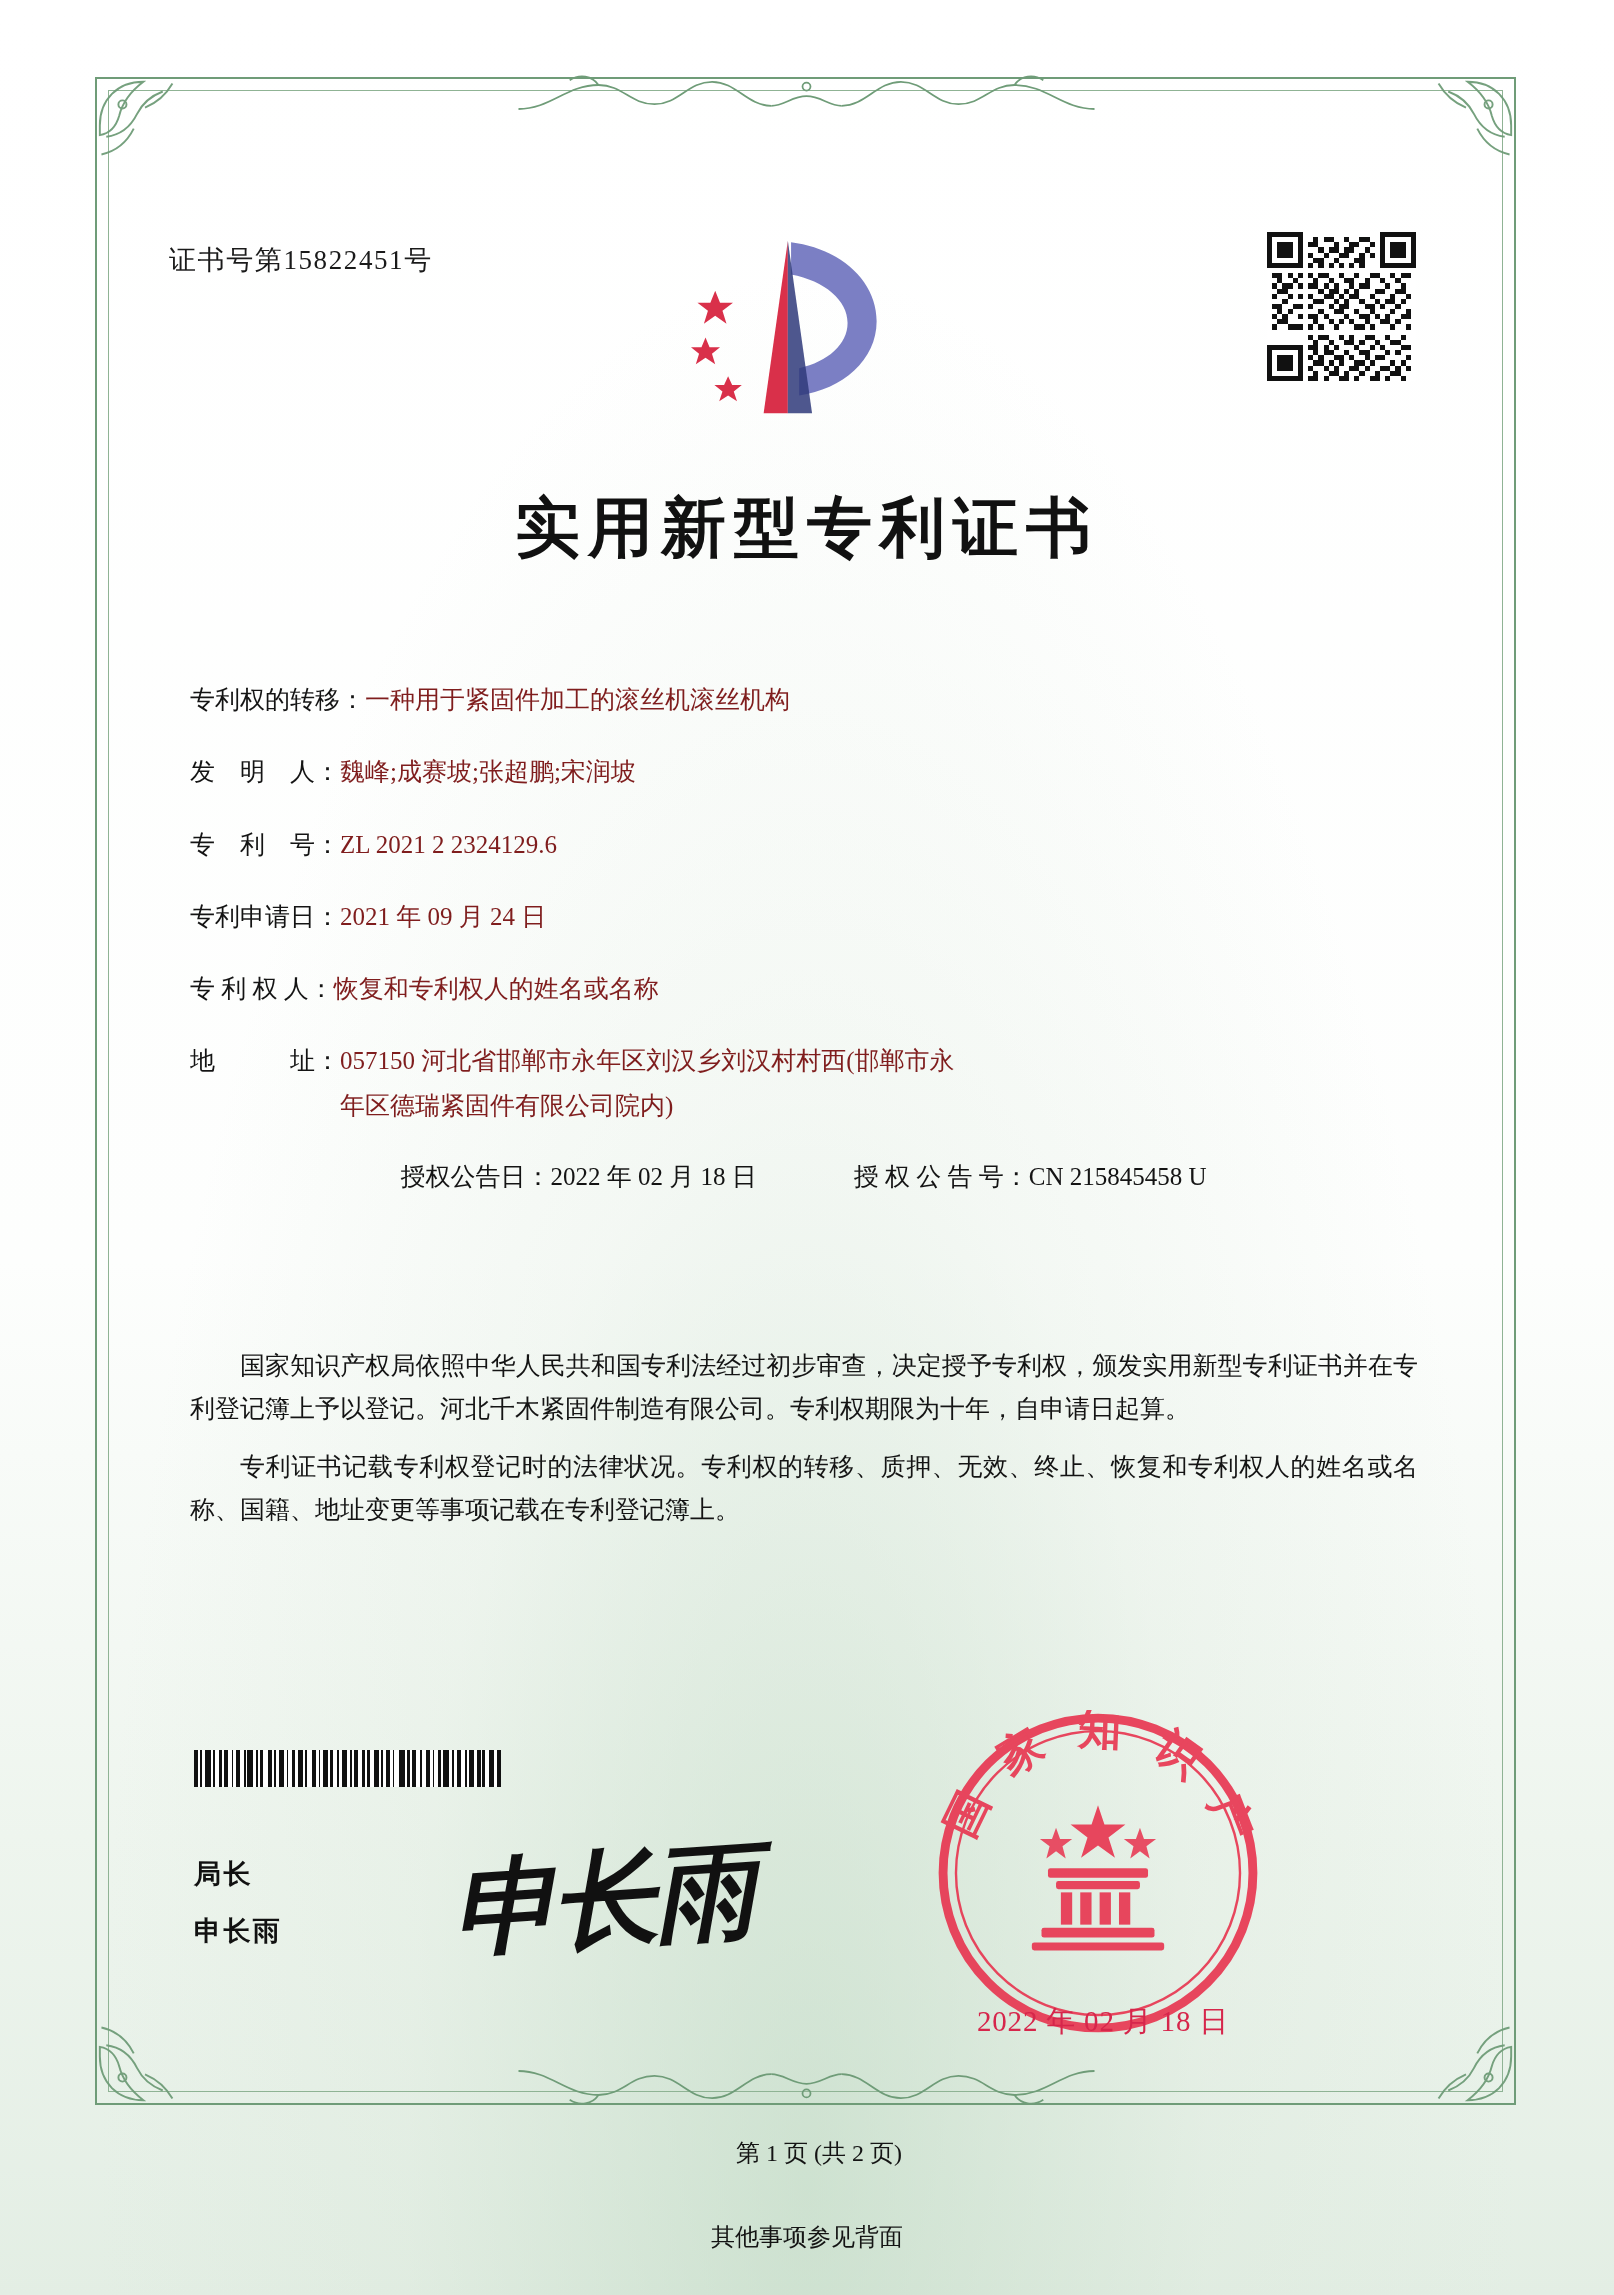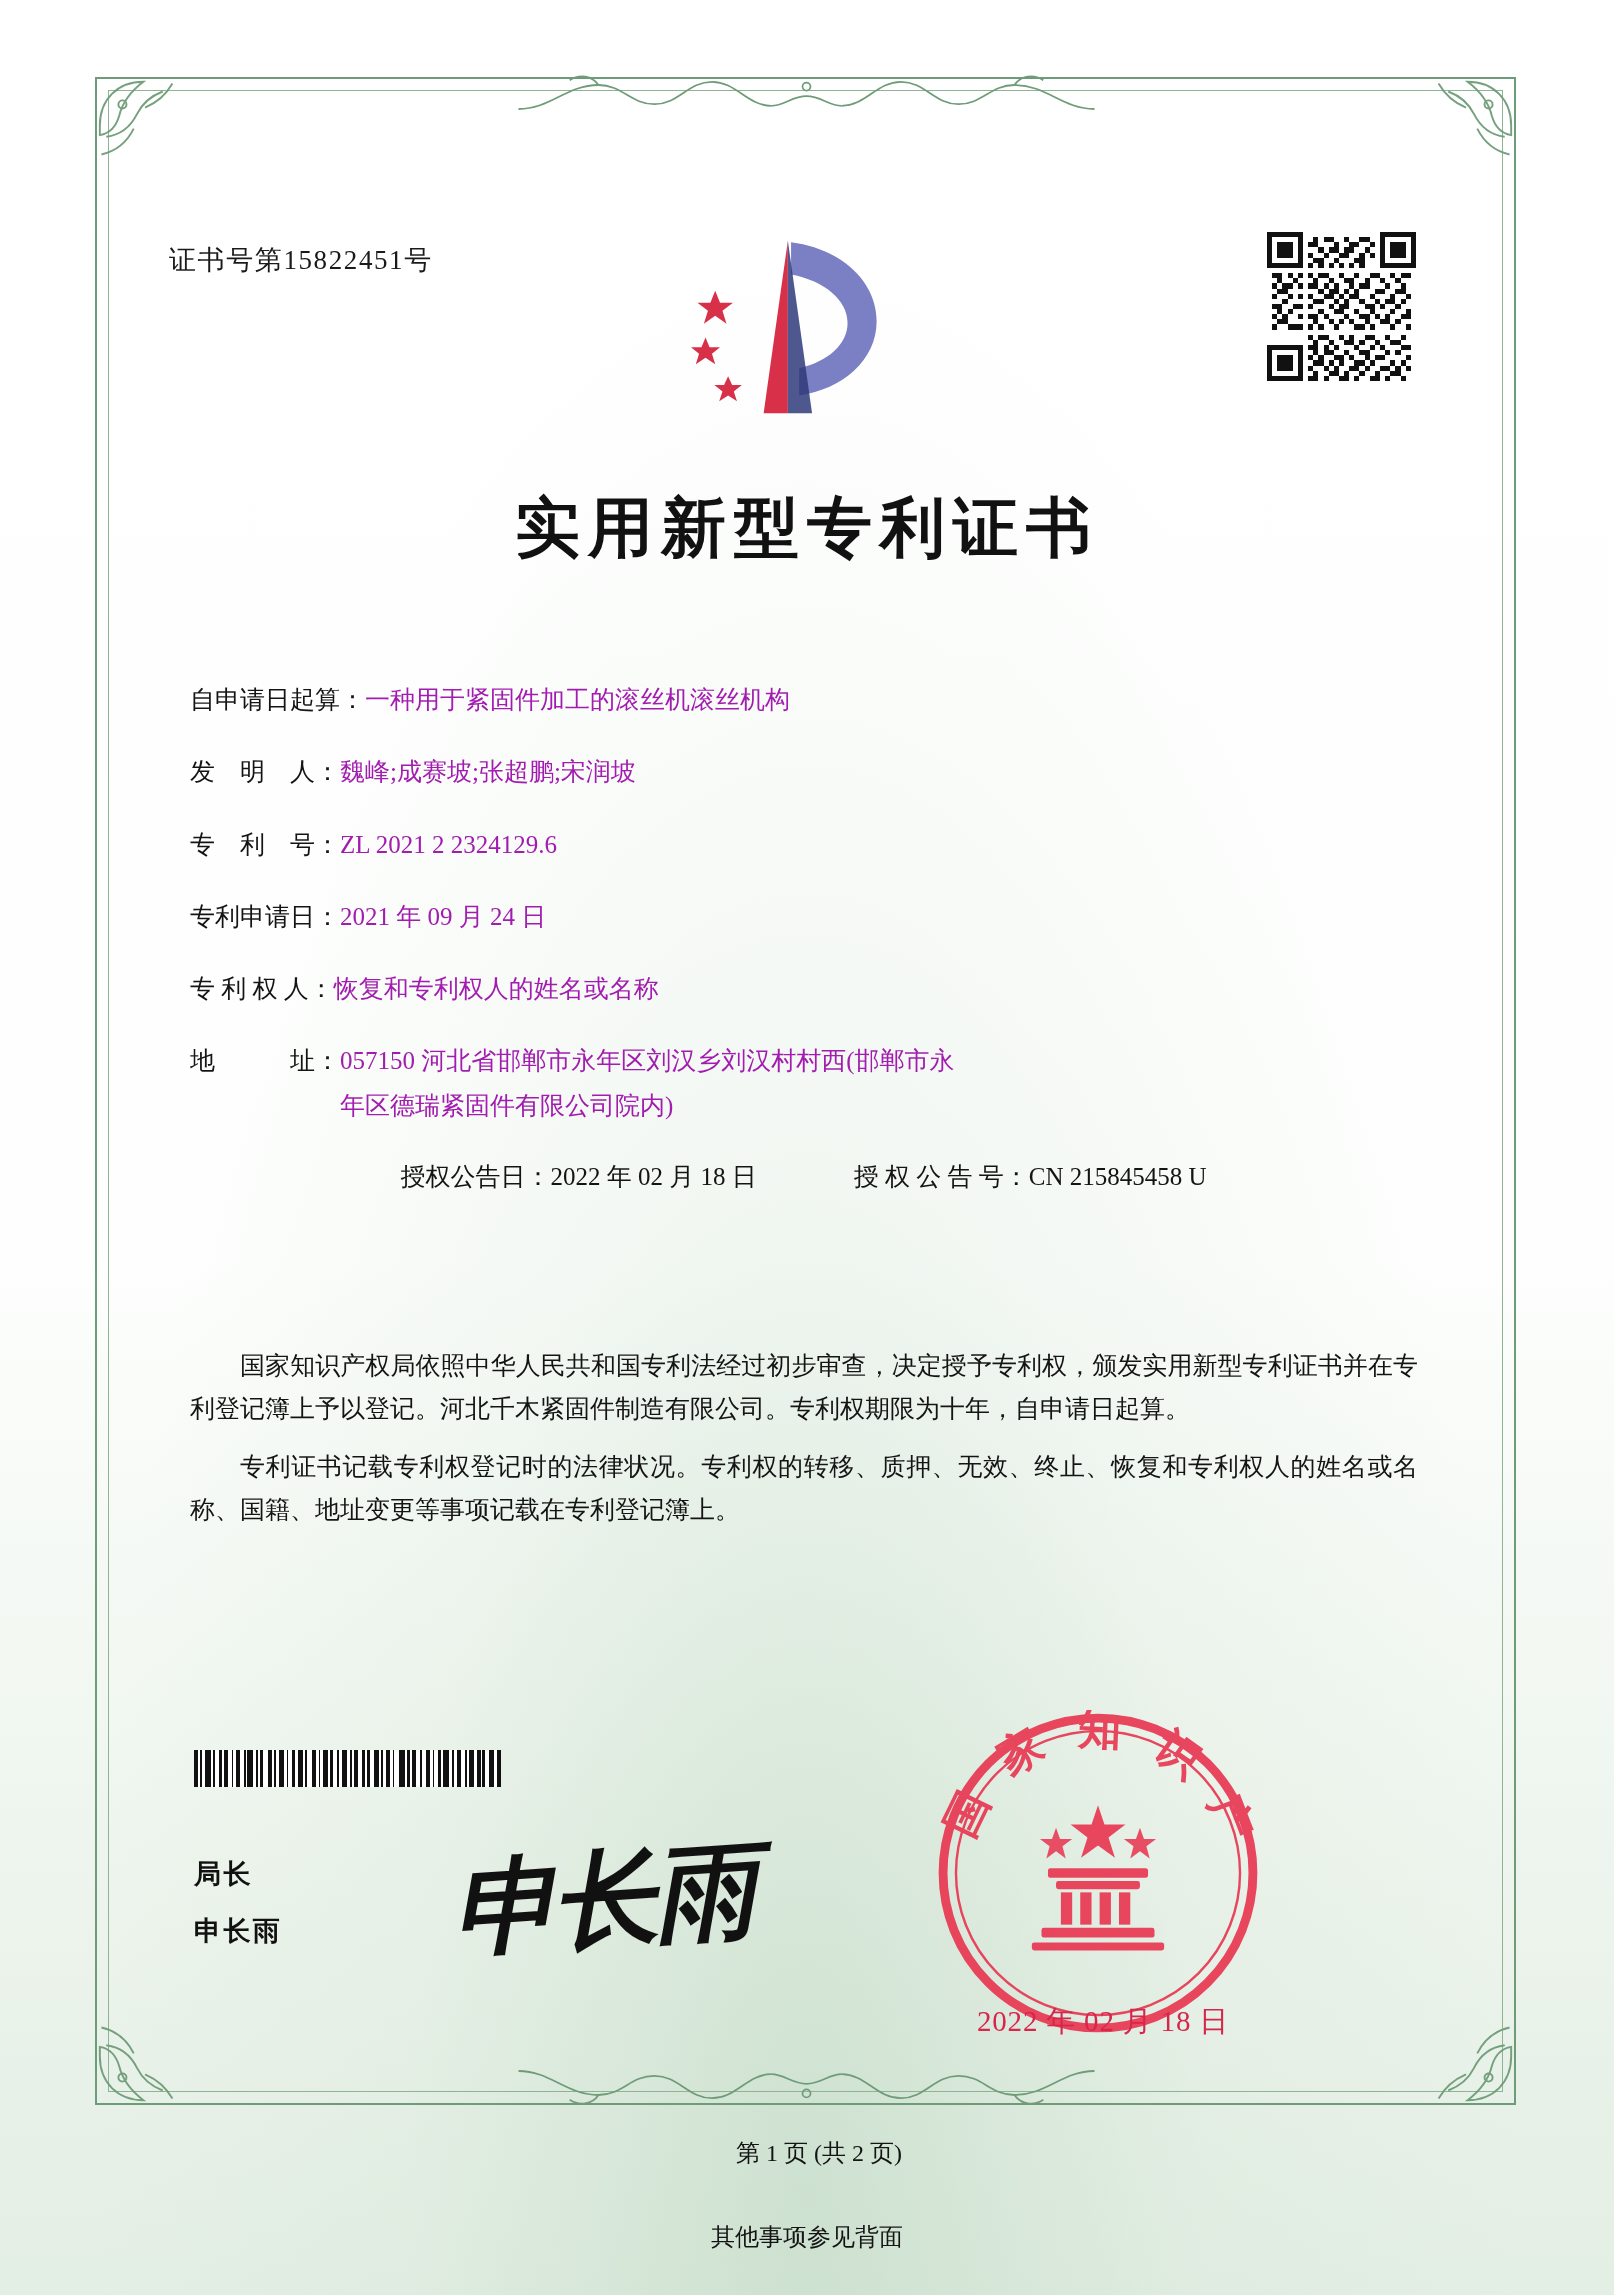--- a/index.html
+++ b/index.html
@@ -125,21 +125,21 @@
     flex: 0 0 auto;
     white-space: pre;
     color: #141414;
   }
   .field-colon {
     flex: 0 0 auto;
     white-space: pre;
   }
   .field-value {
     flex: 1 1 auto;
-    color: #a21caf;
+    color: #7f1d1d;
   }
   .row-tight { margin-bottom: 8px; }
   .inline-pair {
     display: flex;
     align-items: baseline;
     font-size: 25px;
     color: #141414;
     margin-bottom: 36px;
     justify-content: center;
   }
@@ -527,21 +527,21 @@
       <rect x="20" y="28" width="2" height="1"></rect>
         <rect x="23" y="28" width="1" height="1"></rect>
       <rect x="26" y="28" width="1" height="1"></rect>
     </g>
   </svg>
 
   <div class="main-title">实用新型专利证书</div>
 
   <div class="fields">
     <div class="field-row">
-      <span class="field-label">自申请日起算</span>
+      <span class="field-label">专利权的转移</span>
       <span class="field-colon">：</span>
       <span class="field-value">一种用于紧固件加工的滚丝机滚丝机构</span>
     </div>
     <div class="field-row">
       <span class="field-label">发　明　人</span>
       <span class="field-colon">：</span>
       <span class="field-value">魏峰;成赛坡;张超鹏;宋润坡</span>
     </div>
     <div class="field-row">
       <span class="field-label">专　利　号</span>

